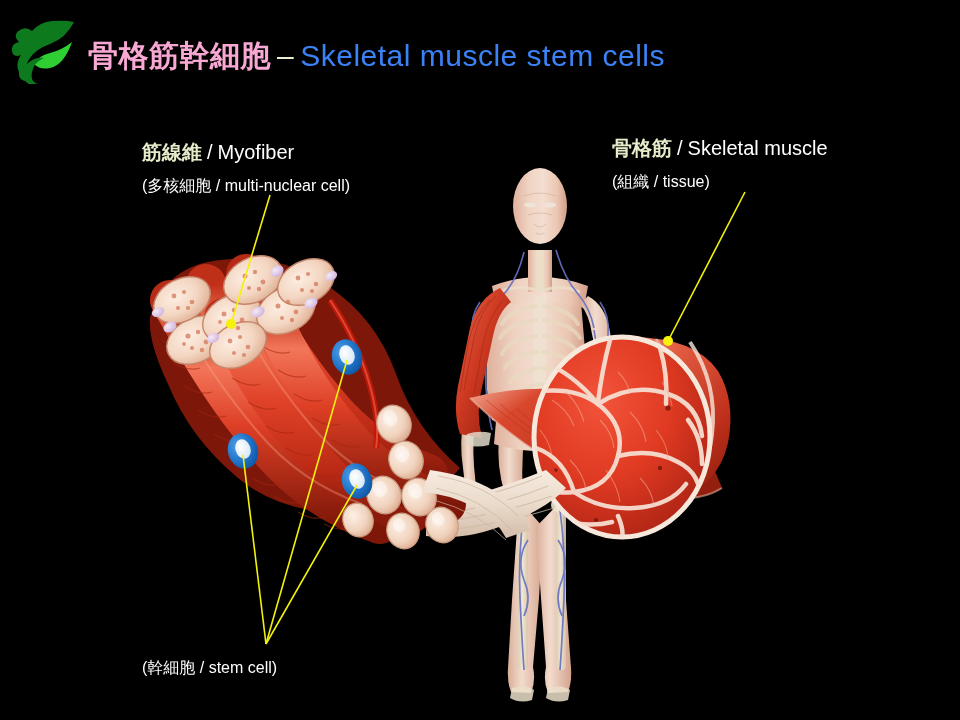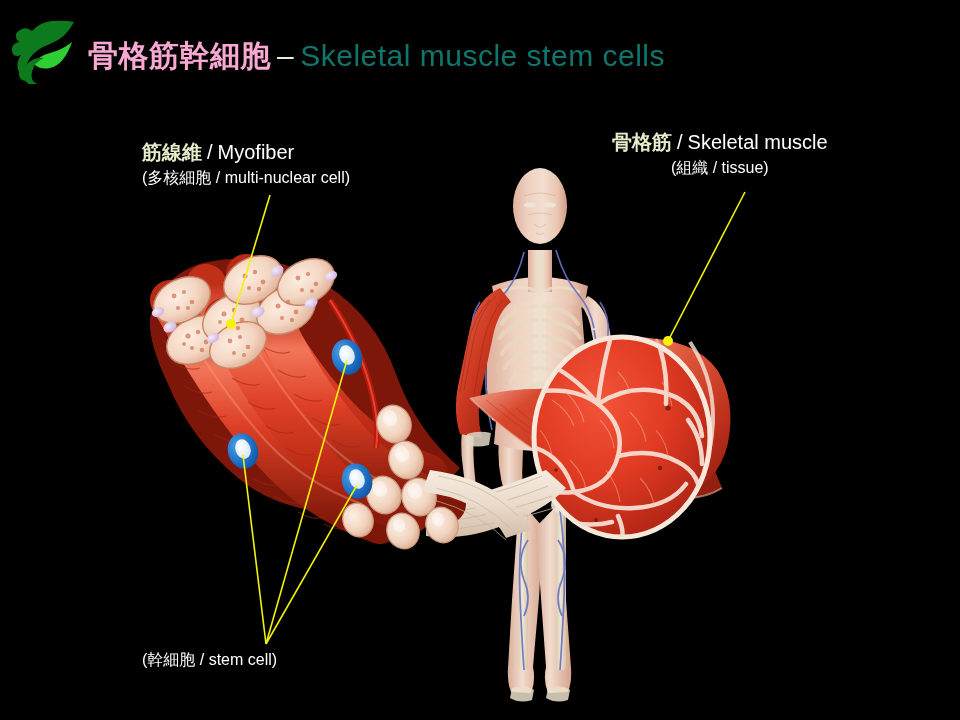--- a/index.html
+++ b/index.html
@@ -8,32 +8,32 @@
   .stage{position:absolute;inset:0;background:#000;}
   svg.art{position:absolute;left:0;top:0;width:960px;height:720px;}
 
   
   .header{position:absolute;left:0;top:0;width:960px;height:100px;}
   .logo{position:absolute;left:12px;top:16px;width:72px;height:68px;}
   .title{position:absolute;left:88px;top:36px;white-space:nowrap;
          font-size:30px;letter-spacing:.5px;}
   .title .jp{color:#f9a8d4;font-weight:bold;}
   .title .dash{color:#e9eed2;font-weight:normal;padding:0 6px;}
-  .title .en{color:#0f766e;font-weight:normal;}
+  .title .en{color:#3b82f6;font-weight:normal;}
 
   
   .label{position:absolute;line-height:1.28;}
   .lbl-l1{font-size:20px;white-space:nowrap;}
   .lbl-l1 .jp{color:#e7ecca;font-weight:bold;}
   .lbl-l1 .sep{color:#ffffff;font-weight:normal;padding:0 5px;}
   .lbl-l1 .en{color:#ffffff;font-weight:normal;}
-  .lbl-l2{font-size:16px;color:#ffffff;white-space:nowrap;margin-top:2px;}
+  .lbl-l2{font-size:16px;color:#ffffff;white-space:nowrap;margin-top:10px;}
 
   #label-myofiber{left:142px;top:140px;text-align:left;}
-  #label-skeletal-muscle{left:612px;top:130px;text-align:center;}
+  #label-skeletal-muscle{left:612px;top:136px;text-align:left;}
   #label-satellite-cell{left:142px;top:648px;text-align:left;}
 </style>
 </head>
 <body>
 
 <div class="stage">
 
   <svg class="art" viewBox="0 0 960 720">
     <defs>
 

